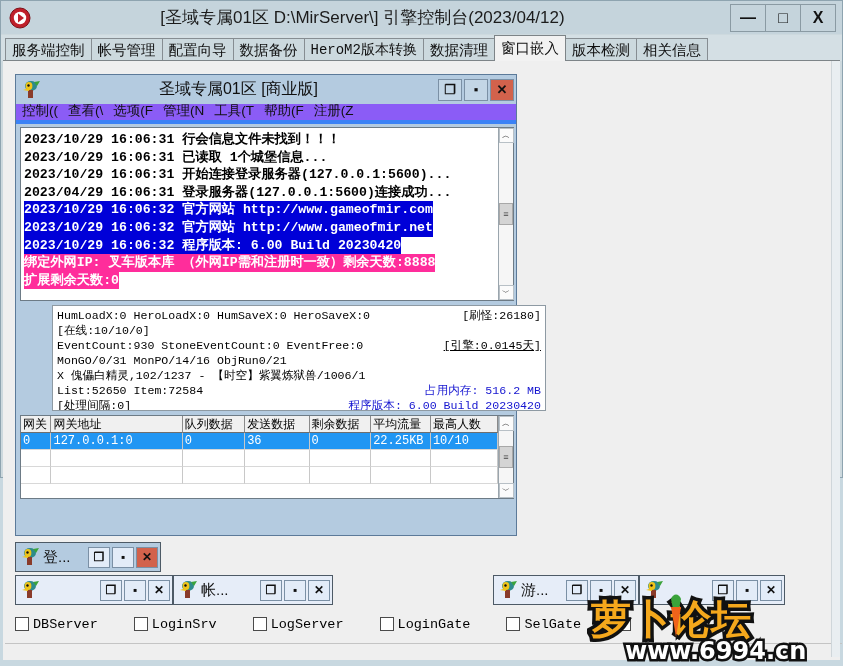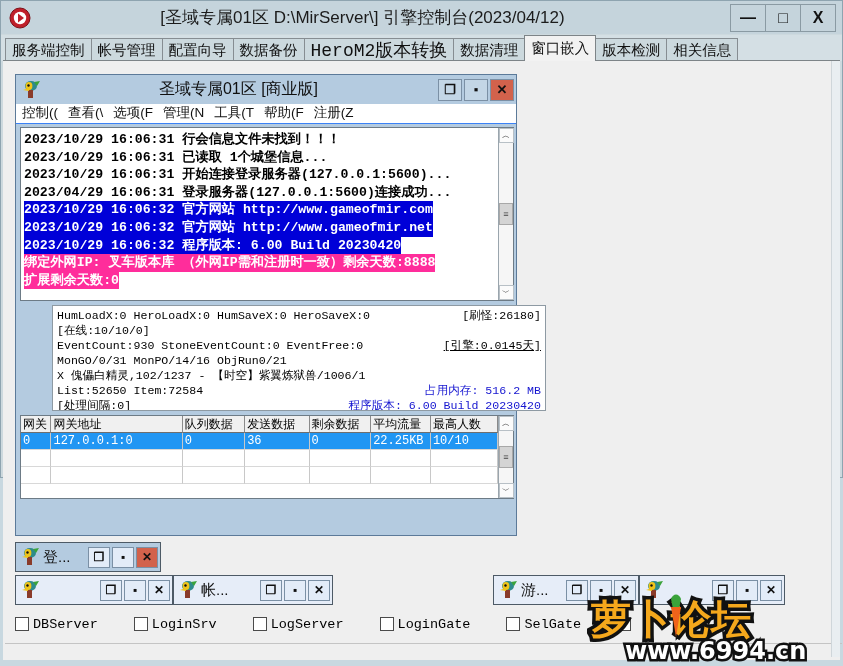--- a/index.html
+++ b/index.html
@@ -58,21 +58,21 @@
     padding: 0 6px;
     border: 1px solid #868d92;
     border-bottom: none;
     background: #ccd9de;
     display: flex; align-items: center;
     font-size: 14.5px; color: #101010;
     margin-right: -1px;
     font-family: "Liberation Sans", sans-serif;
     white-space: nowrap;
   }
-  .tab.mono { font-family: "Liberation Mono", monospace; font-size: 18px; }
+  .tab.mono { font-family: "Liberation Mono", monospace; font-size: 14px; }
   .tab.active {
     background: #f2f2f2;
     height: 26px;
     border-color: #7d8488;
     position: relative; z-index: 3;
   }
 
   
   #content {
     position: absolute; left: 2px; top: 59px;
@@ -107,24 +107,24 @@
     border: 1px solid #7b90a5;
     background: #c3d6e6;
     display: flex; align-items: center; justify-content: center;
     font-size: 13px; color: #111; font-weight: bold;
     margin-left: 2px;
   }
   .ibtn.close { background: #d2624c; }
 
   #menubar {
     height: 20px;
-    background: #ffffff;
-    display: flex; align-items: flex-start;
+    background: #8b5cf6;
+    display: flex; align-items: flex-end;
     padding-left: 6px;
-    border-bottom: 1px solid #3b82f6;
+    border-bottom: 4px solid #3b82f6;
     overflow: hidden;
   }
   .menu-item {
     font-size: 13.5px; color: #111;
     margin-right: 10px;
     white-space: nowrap;
     font-family: "Liberation Sans", sans-serif;
   }
 
   

